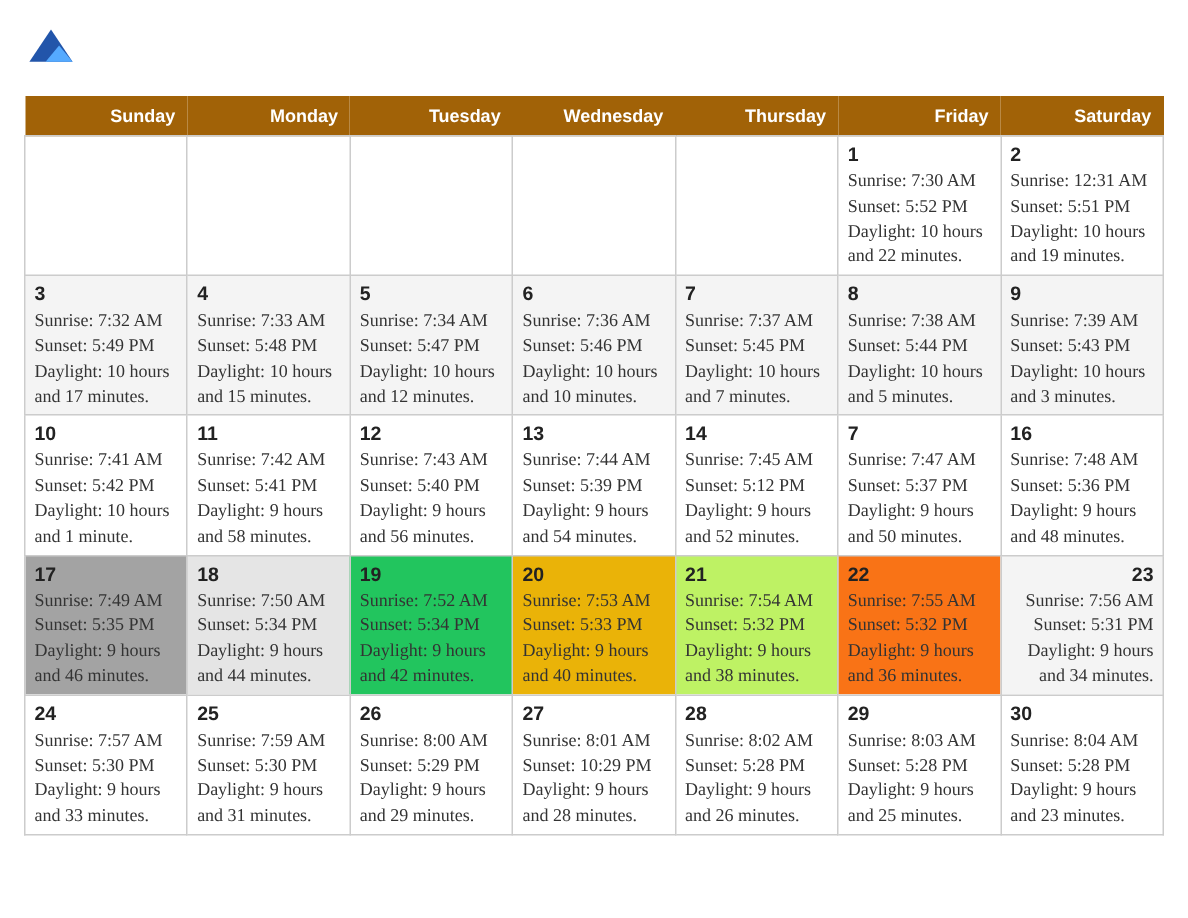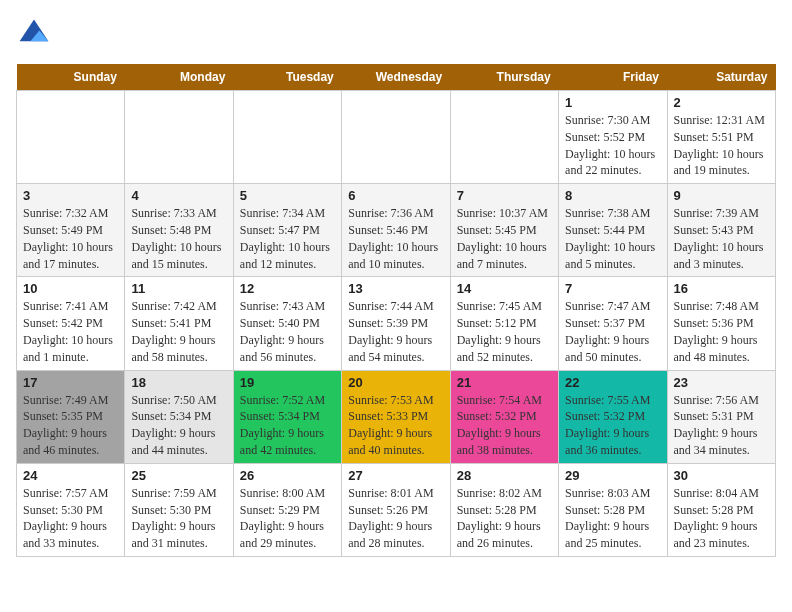--- a/index.html
+++ b/index.html
@@ -158,21 +158,21 @@
 Daylight: 10 hours and 12 minutes.</div>
         </td>
         <td style="background: rgb(244, 244, 244);">
           <div class="day-number">6</div>
           <div class="day-info">Sunrise: 7:36 AM
 Sunset: 5:46 PM
 Daylight: 10 hours and 10 minutes.</div>
         </td>
         <td style="background: rgb(244, 244, 244);">
           <div class="day-number">7</div>
-          <div class="day-info">Sunrise: 10:37 AM
+          <div class="day-info">Sunrise: 7:37 AM
 Sunset: 5:45 PM
 Daylight: 10 hours and 7 minutes.</div>
         </td>
         <td style="background: rgb(244, 244, 244);">
           <div class="day-number">8</div>
           <div class="day-info">Sunrise: 7:38 AM
 Sunset: 5:44 PM
 Daylight: 10 hours and 5 minutes.</div>
         </td>
         <td style="background: rgb(244, 244, 244);">
@@ -244,33 +244,33 @@
           <div class="day-info">Sunrise: 7:52 AM
 Sunset: 5:34 PM
 Daylight: 9 hours and 42 minutes.</div>
         </td>
         <td style="background: #eab308;">
           <div class="day-number">20</div>
           <div class="day-info">Sunrise: 7:53 AM
 Sunset: 5:33 PM
 Daylight: 9 hours and 40 minutes.</div>
         </td>
-        <td style="background: #ec4899;">
+        <td style="background: #bef264;">
           <div class="day-number">21</div>
           <div class="day-info">Sunrise: 7:54 AM
 Sunset: 5:32 PM
 Daylight: 9 hours and 38 minutes.</div>
         </td>
-        <td style="background: #14b8a6;">
+        <td style="background: #f97316;">
           <div class="day-number">22</div>
           <div class="day-info">Sunrise: 7:55 AM
 Sunset: 5:32 PM
 Daylight: 9 hours and 36 minutes.</div>
         </td>
-        <td style="background: rgb(244, 244, 244);">
+        <td style="background: rgb(244, 244, 244); text-align: right;">
           <div class="day-number">23</div>
           <div class="day-info">Sunrise: 7:56 AM
 Sunset: 5:31 PM
 Daylight: 9 hours and 34 minutes.</div>
         </td>
       </tr>
       <tr>
         <td>
           <div class="day-number">24</div>
           <div class="day-info">Sunrise: 7:57 AM
@@ -285,21 +285,21 @@
         </td>
         <td>
           <div class="day-number">26</div>
           <div class="day-info">Sunrise: 8:00 AM
 Sunset: 5:29 PM
 Daylight: 9 hours and 29 minutes.</div>
         </td>
         <td>
           <div class="day-number">27</div>
           <div class="day-info">Sunrise: 8:01 AM
-Sunset: 5:26 PM
+Sunset: 10:29 PM
 Daylight: 9 hours and 28 minutes.</div>
         </td>
         <td>
           <div class="day-number">28</div>
           <div class="day-info">Sunrise: 8:02 AM
 Sunset: 5:28 PM
 Daylight: 9 hours and 26 minutes.</div>
         </td>
         <td>
           <div class="day-number">29</div>

